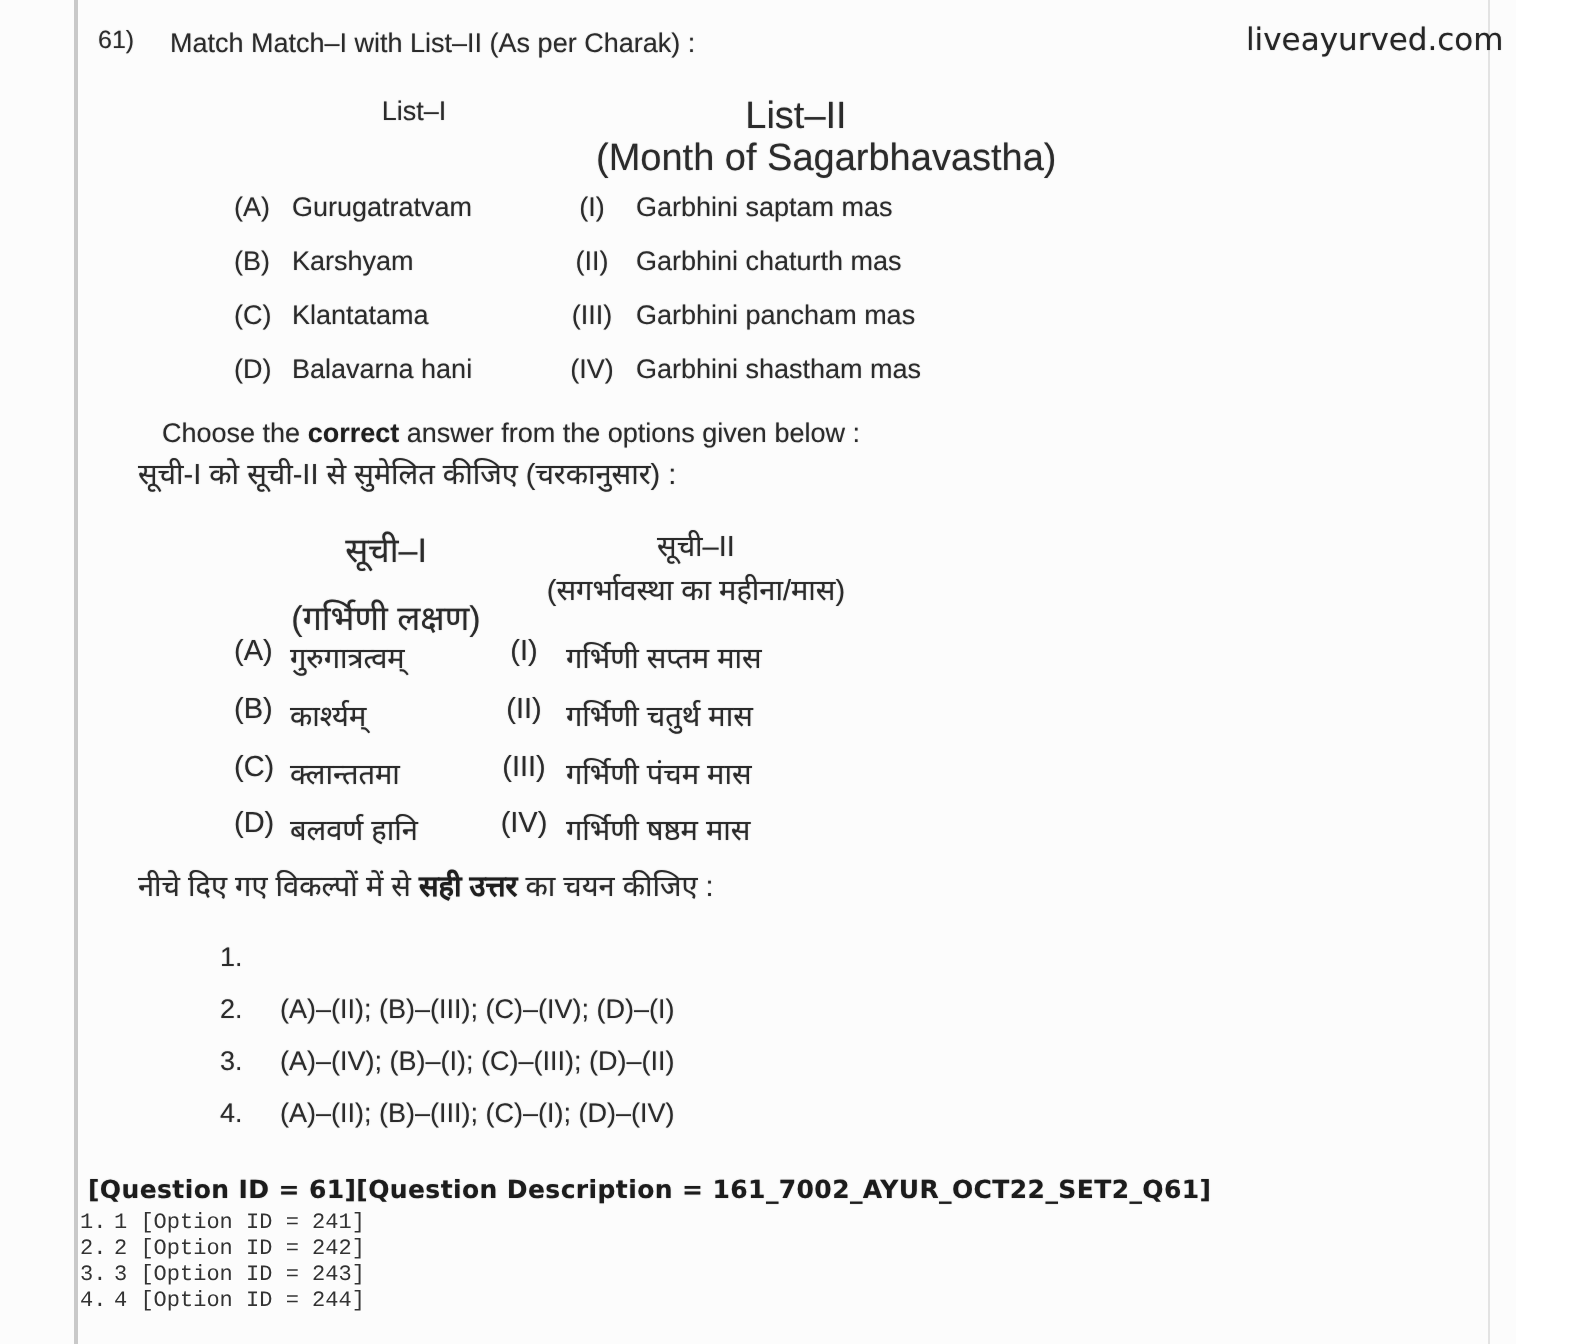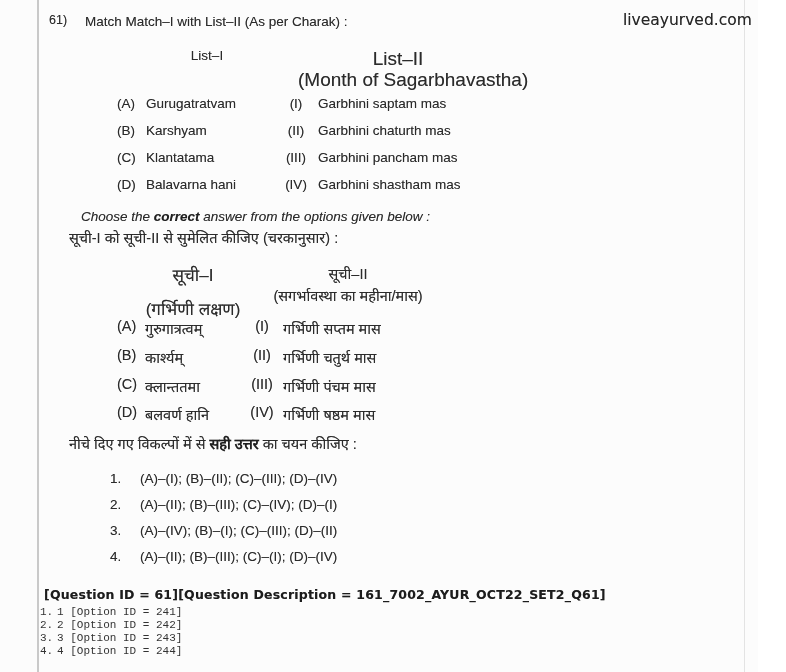--- a/index.html
+++ b/index.html
@@ -45,21 +45,21 @@
   .match-row span{white-space:nowrap;text-shadow:0 0 0.6px rgba(50,50,50,0.45);}
 
   
   .hi{font-size:14.5px;}
   .hi-col1{left:113px;width:160px;text-align:center;font-size:17px;}
   .hi-col2{left:258px;width:180px;text-align:center;font-size:14.5px;}
   .hi .row-term{left:145px;}
   .hi .row-roman{left:241px;}
   .hi .row-value{left:283px;}
 
-  .choose{font-size:13.5px;font-style:italic;}
+  .choose{font-size:13.5px;}
   .hindiline{font-size:14.5px;}
   b{color:#1f1f1f;}
 
   .opt-num{position:absolute;left:110px;}
   .opt-text{position:absolute;left:140px;}
   .opt-row{position:absolute;left:0;width:100%;height:18px;font-size:13.5px;}
   .opt-row span{white-space:nowrap;text-shadow:0 0 0.6px rgba(50,50,50,0.45);}
 
   .footer-meta{
     left:44px;top:587px;
@@ -141,21 +141,20 @@
     <span class="row-label">(D)</span>
     <span class="row-term">बलवर्ण हानि</span>
     <span class="row-roman">(IV)</span>
     <span class="row-value">गर्भिणी षष्ठम मास</span>
   </div>
 
   <div class="txt hindiline" style="left:69px;top:436px"><span>नीचे दिए गए विकल्पों में से </span><b>सही उत्तर</b><span> का चयन कीजिए :</span></div>
 
   <div class="opt-row" style="top:471px">
     <span class="opt-num">1.</span>
-    <span class="opt-text">(A)–(I); (B)–(II); (C)–(III); (D)–(IV)</span>
   </div>
   <div class="opt-row" style="top:497px">
     <span class="opt-num">2.</span>
     <span class="opt-text">(A)–(II); (B)–(III); (C)–(IV); (D)–(I)</span>
   </div>
   <div class="opt-row" style="top:523px">
     <span class="opt-num">3.</span>
     <span class="opt-text">(A)–(IV); (B)–(I); (C)–(III); (D)–(II)</span>
   </div>
   <div class="opt-row" style="top:549px">

